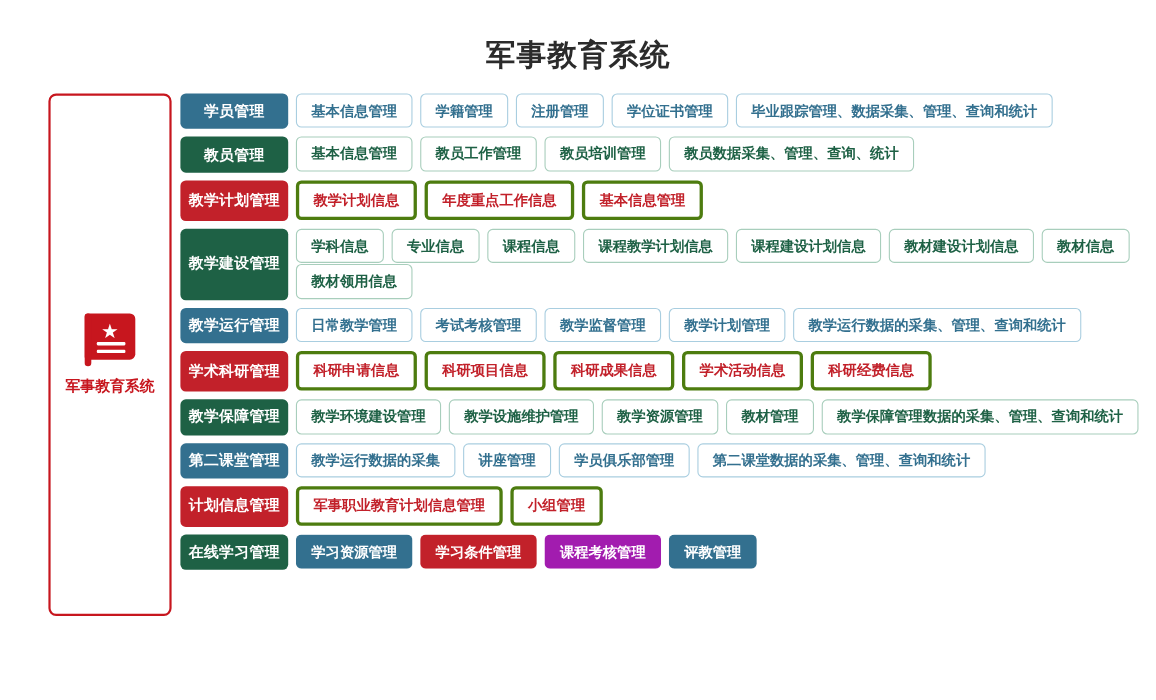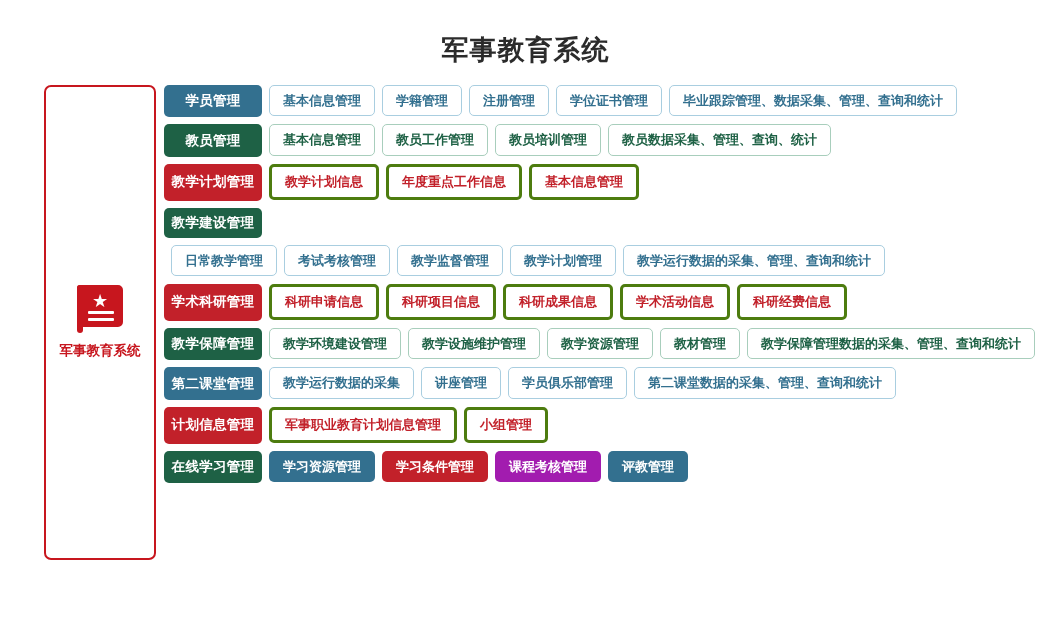--- a/index.html
+++ b/index.html
@@ -223,22 +223,33 @@
       <div class="row">
         <div class="cat-label cat-red">教学计划管理</div>
         <div class="subs">
           <div class="sub-btn sub-red">教学计划信息</div>
           <div class="sub-btn sub-red">年度重点工作信息</div>
           <div class="sub-btn sub-red">基本信息管理</div>
         </div>
       </div>
       <div class="row tall">
         <div class="cat-label cat-green">教学建设管理</div>
-      </div>
-      <div class="row">
+        <div class="subs">
+          <div class="sub-btn sub-green">学科信息</div>
+          <div class="sub-btn sub-green">专业信息</div>
+          <div class="sub-btn sub-green">课程信息</div>
+          <div class="sub-btn sub-green">课程教学计划信息</div>
+          <div class="sub-btn sub-green">课程建设计划信息</div>
+          <div class="sub-btn sub-green">教材建设计划信息</div>
+          <div class="sub-btn sub-green">教材信息</div>
+          <div class="sub-btn sub-green">教材领用信息</div>
+        </div>
+      </div>
+      <div class="row">
+        <div class="cat-label cat-blue">教学运行管理</div>
         <div class="subs">
           <div class="sub-btn sub-blue">日常教学管理</div>
           <div class="sub-btn sub-blue">考试考核管理</div>
           <div class="sub-btn sub-blue">教学监督管理</div>
           <div class="sub-btn sub-blue">教学计划管理</div>
           <div class="sub-btn sub-blue">教学运行数据的采集、管理、查询和统计</div>
         </div>
       </div>
       <div class="row">
         <div class="cat-label cat-red">学术科研管理</div>

